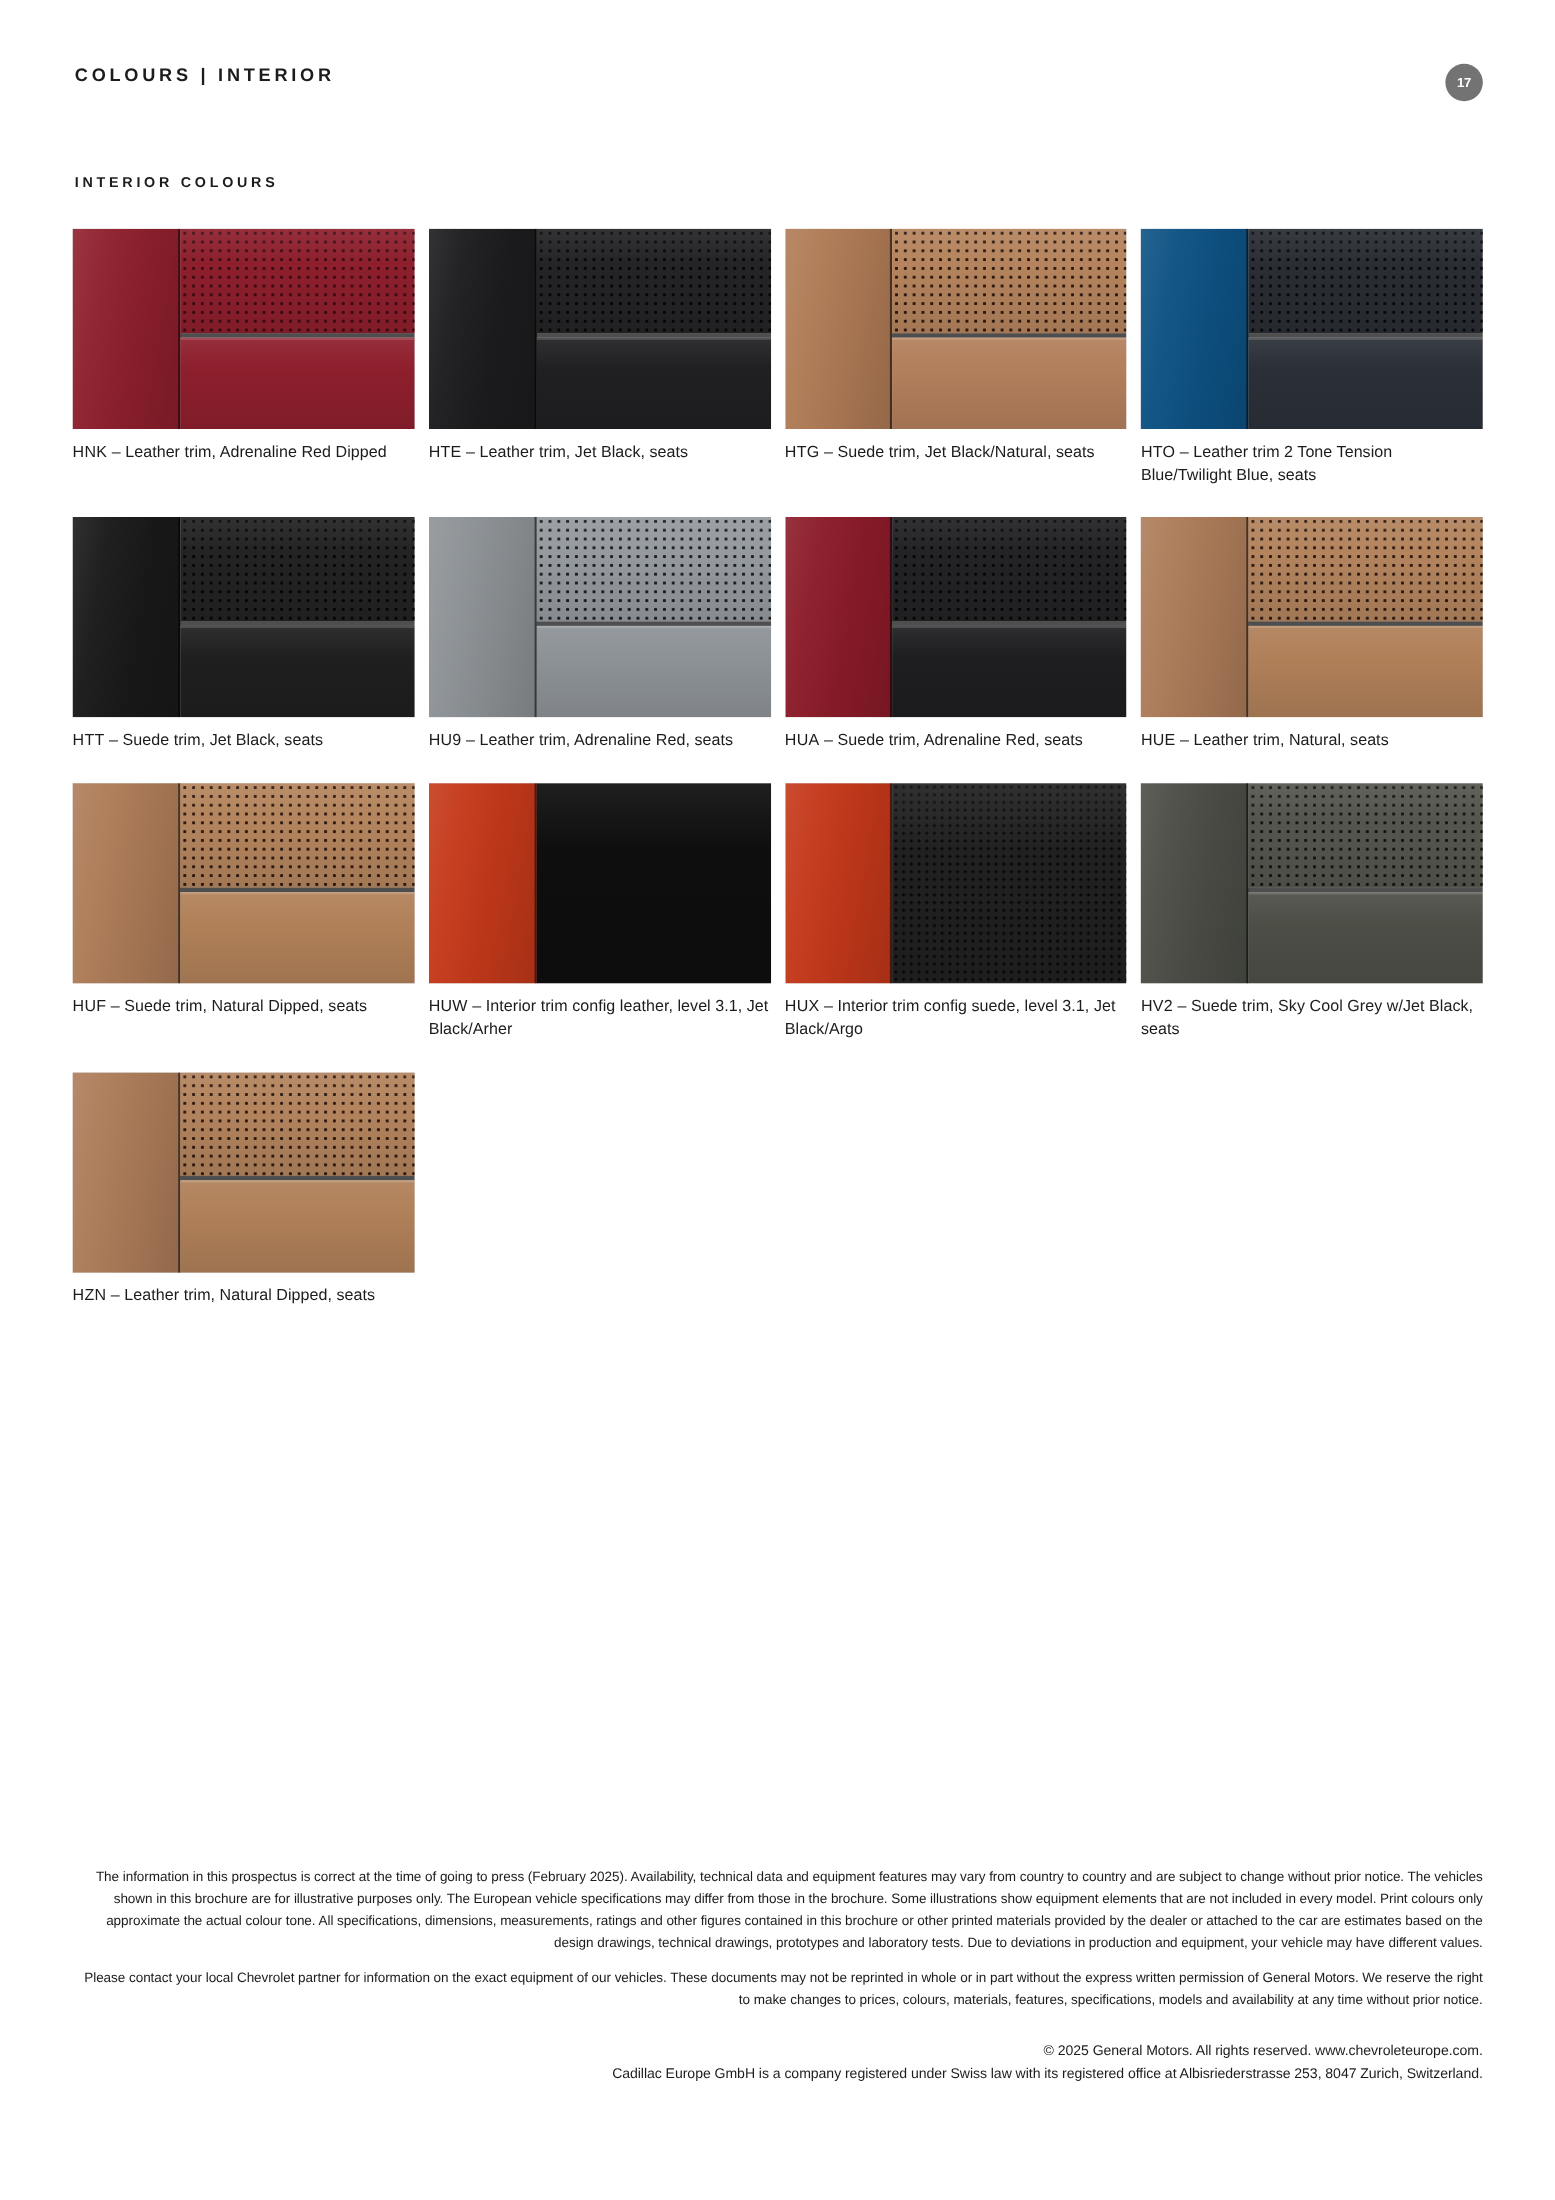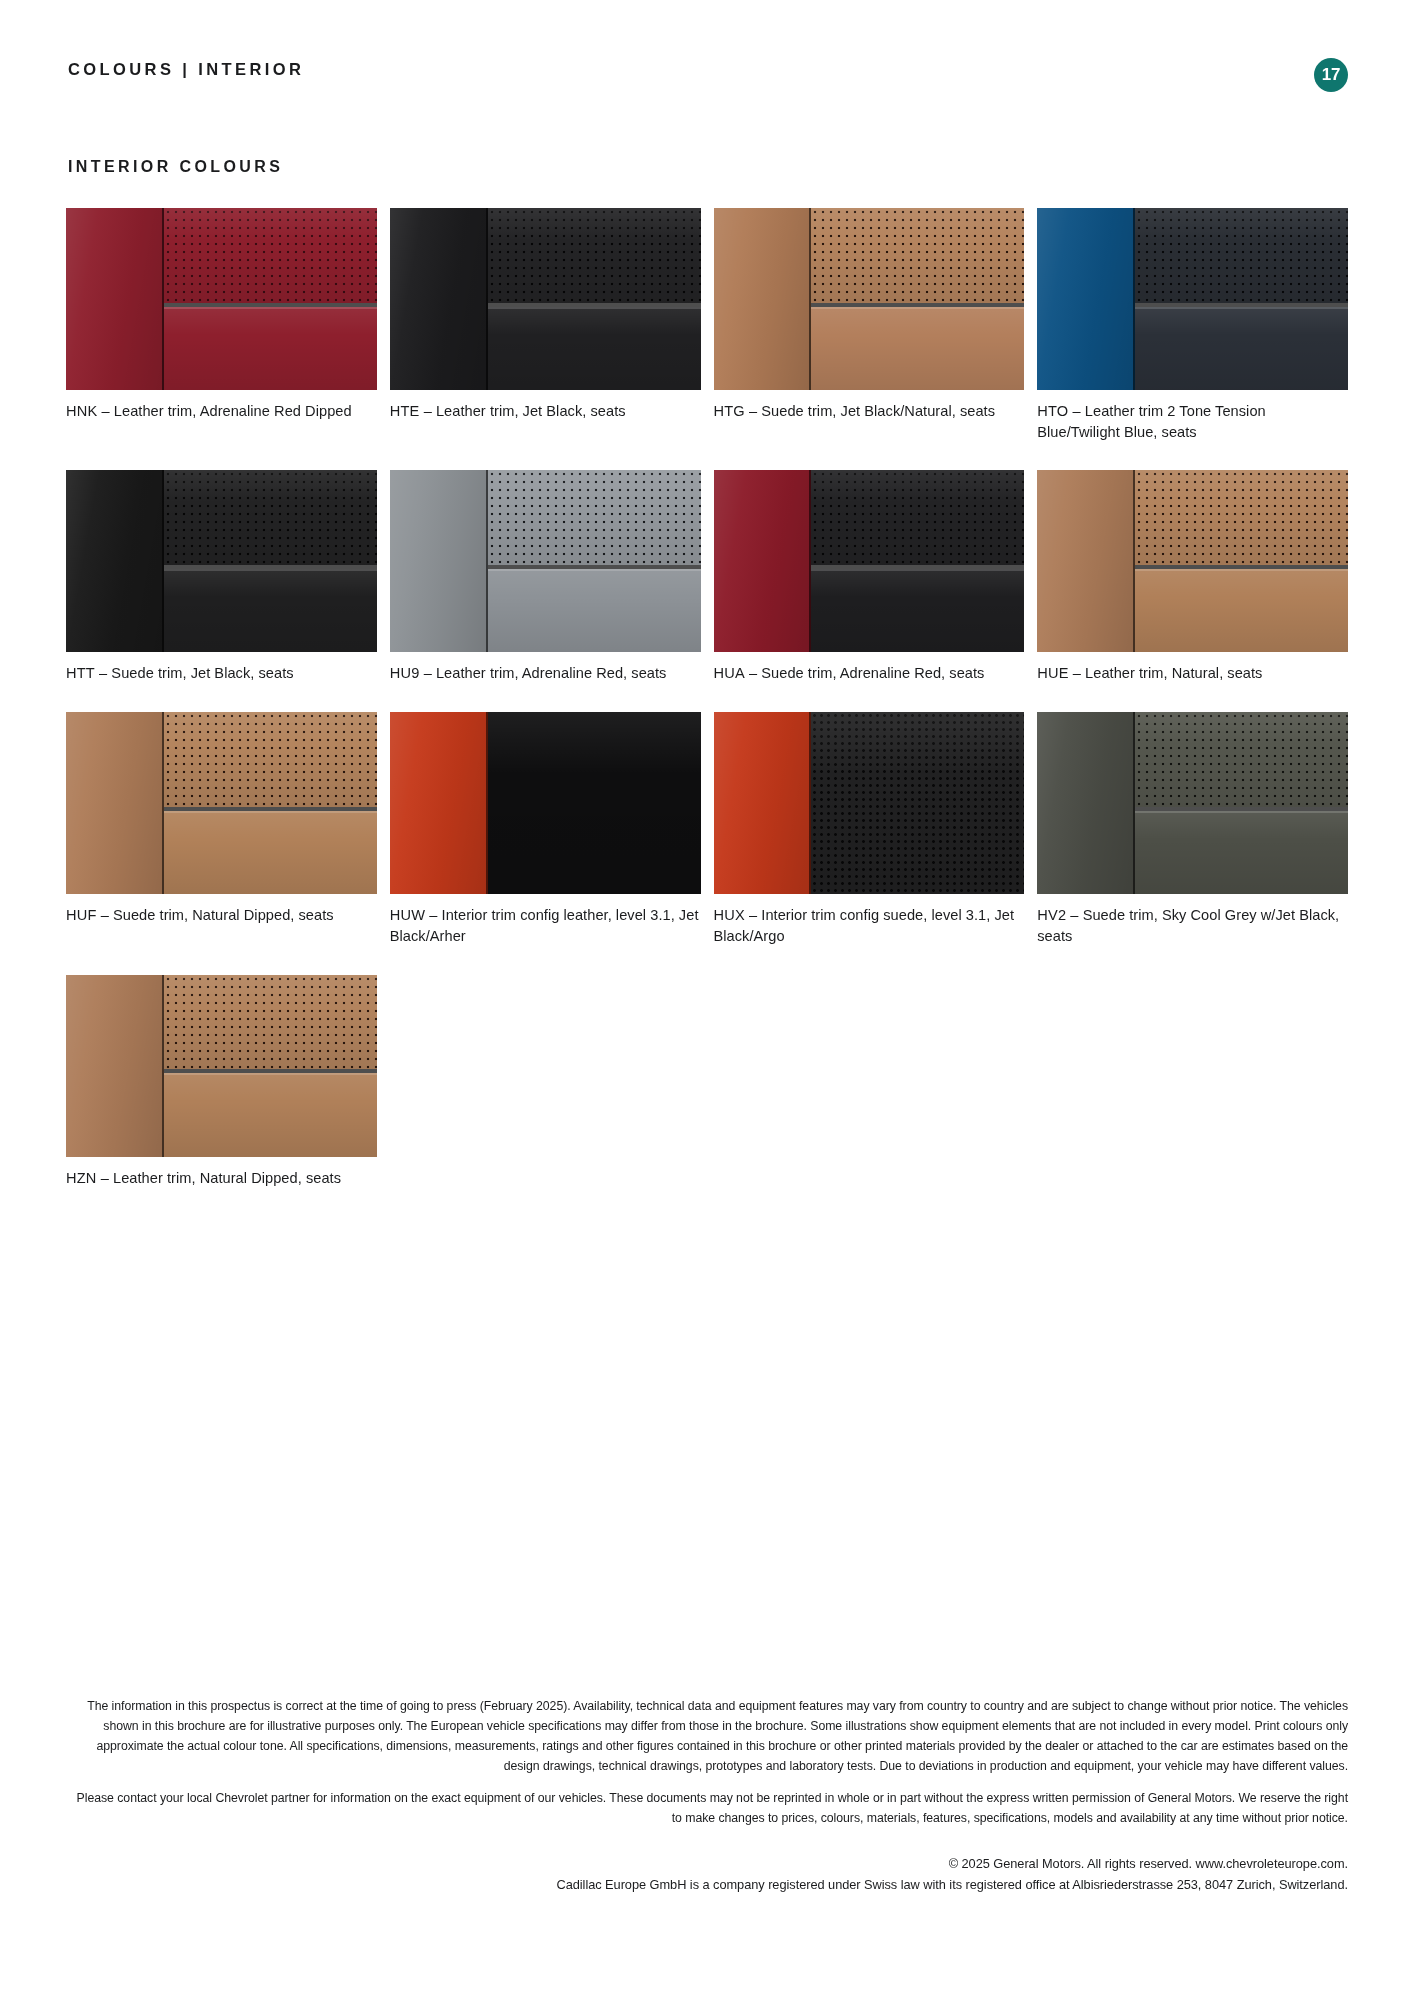--- a/index.html
+++ b/index.html
@@ -29,36 +29,36 @@
     color: #1b1c1e;
     white-space: nowrap;
   }
   .page-badge {
     position: absolute;
     top: 58px;
     right: 66px;
     width: 34px;
     height: 34px;
     border-radius: 50%;
-    background: #0f766e;
+    background: #737373;
     color: #ffffff;
-    font-size: 17px;
+    font-size: 12px;
     font-weight: 700;
     display: flex;
     align-items: center;
     justify-content: center;
     letter-spacing: -0.2px;
   }
 
   
   .section-title {
     position: absolute;
     top: 158px;
     left: 68px;
-    font-size: 16px;
+    font-size: 13px;
     font-weight: 700;
     letter-spacing: 3.4px;
     color: #1b1c1e;
   }
 
   
   .swatch-grid {
     position: absolute;
     top: 208px;
     left: 66px;

